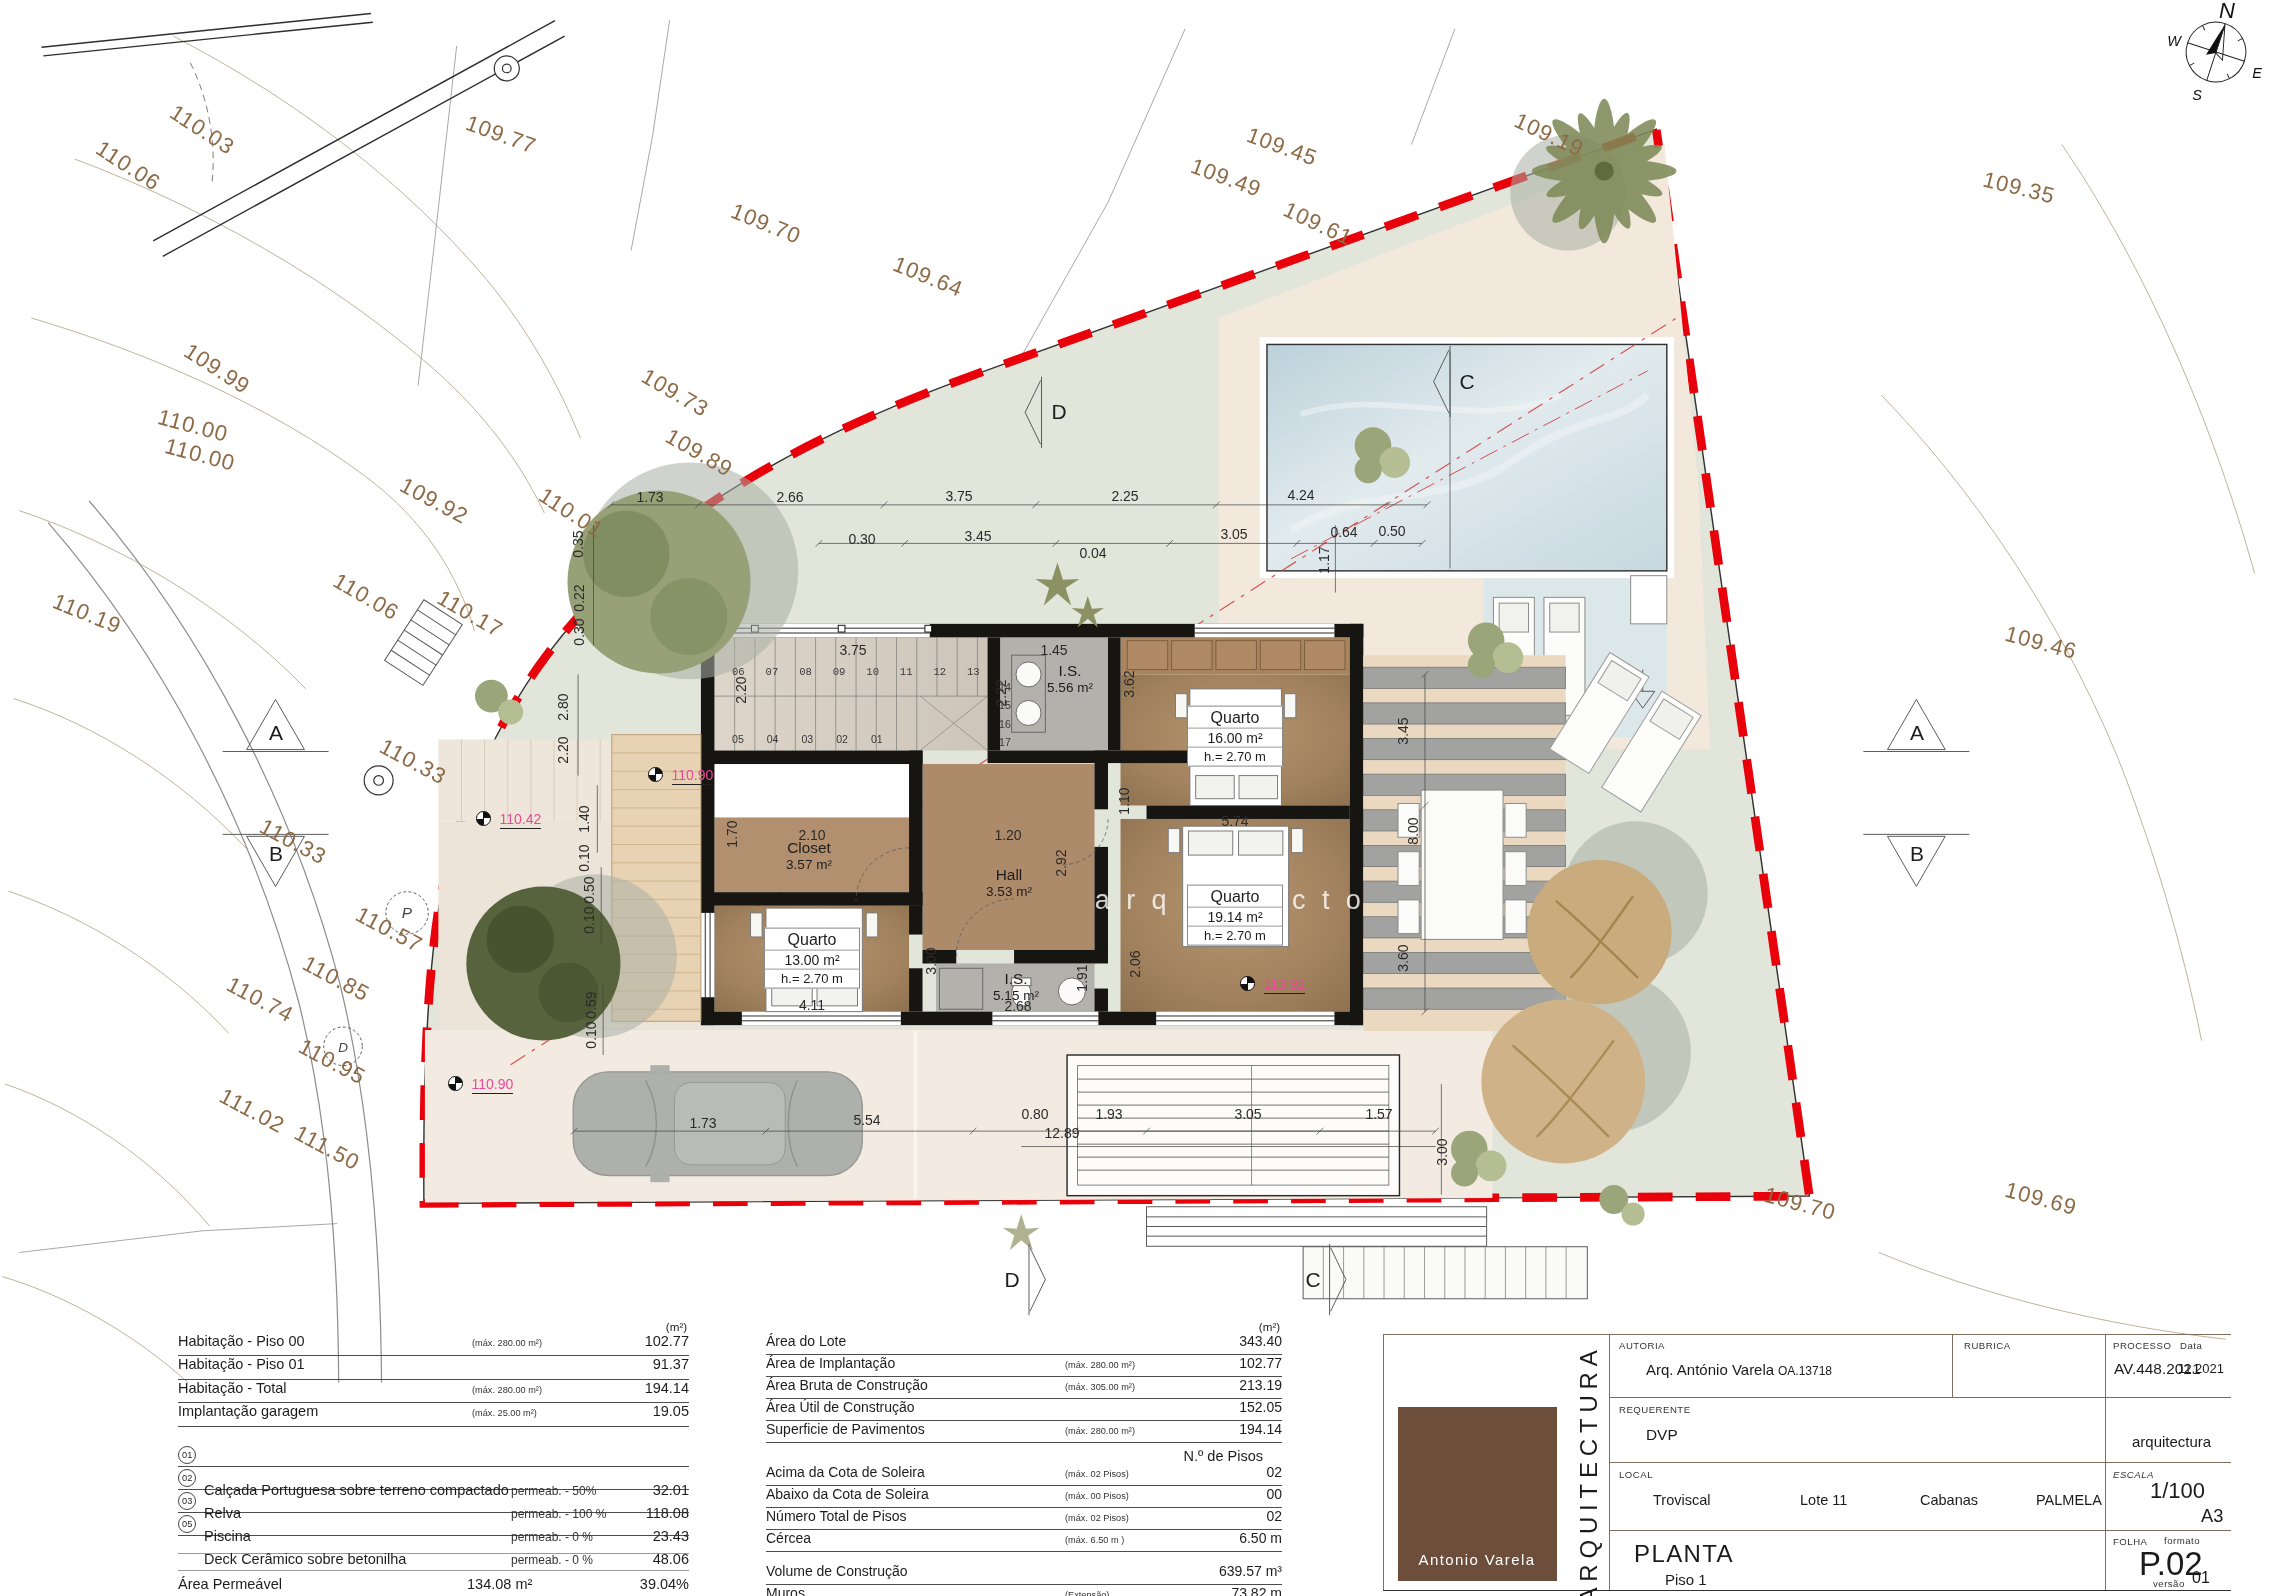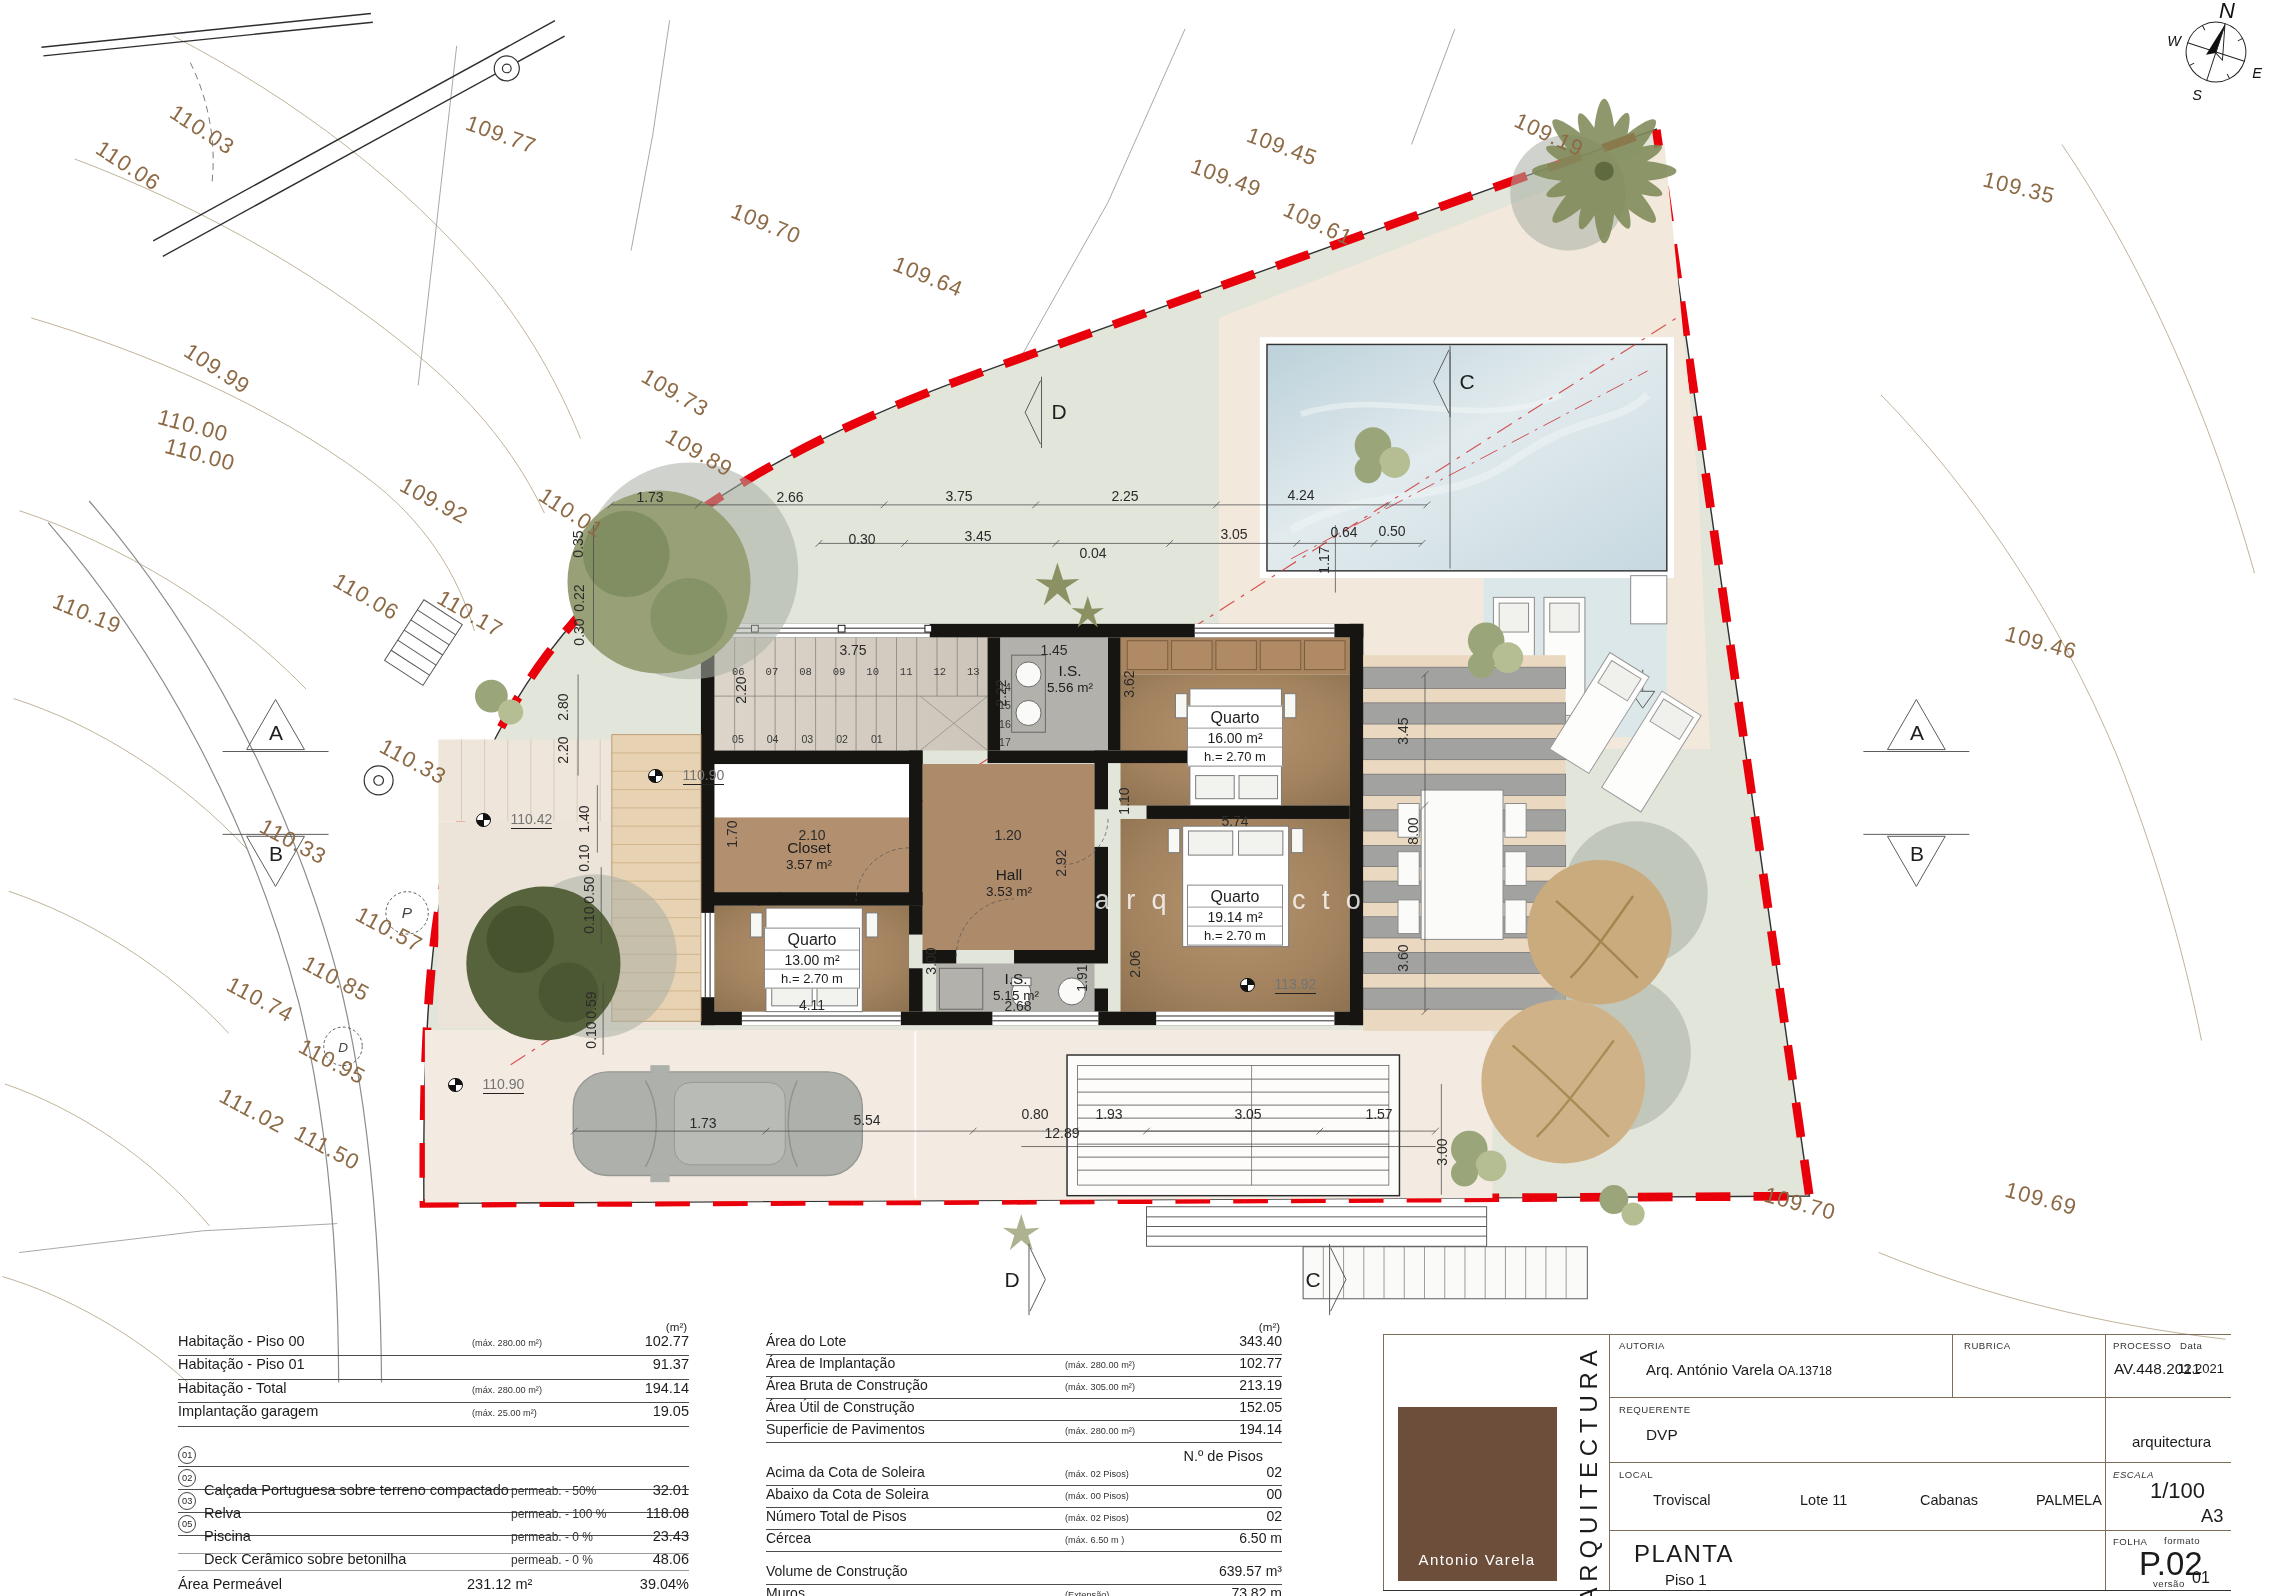--- a/index.html
+++ b/index.html
@@ -1,21 +1,21 @@
 <!DOCTYPE html>
 <html style="font-size:7.7px"><head>
 <meta charset="utf-8">
 <style>
   html,body{margin:0;padding:0;background:#9a9a9a;}
   #sheet{position:relative;width:2295px;height:1596px;background:#ffffff;
          font-family:"Liberation Sans",sans-serif;overflow:hidden;color:#222;}
   #draw{position:absolute;left:0;top:0;width:2295px;height:1596px;}
   .el{position:absolute;color:#8d6a46;font-size:22px;letter-spacing:1px;white-space:nowrap;}
   .dm{position:absolute;color:#2b2b2b;font-size:14px;white-space:nowrap;}
-  .lvl{position:absolute;display:flex;align-items:center;gap:20px;font-size:14px;color:#737373;}
+  .lvl{position:absolute;display:flex;align-items:flex-start;gap:9px;font-size:14px;color:#ec4899;}
   .lvl .glyph{width:12.5px;height:12.5px;border:1px solid #111;border-radius:50%;flex:0 0 auto;
     background:conic-gradient(#111 0 90deg,#fff 90deg 180deg,#111 180deg 270deg,#fff 270deg 360deg);}
   .lvl .txt{border-bottom:1px solid #222;padding-bottom:1px;}
   .stairnums{position:absolute;color:#3a3a3a;font-size:10.6px;white-space:pre-line;}
   .roombox{position:absolute;transform:translate(-50%,-50%);background:#fff;border:0.5px solid #888;
            text-align:center;color:#1d1d1d;min-width:94px;}
   .roombox .nm{font-size:16px;padding:1.9px 7.7px 1px;border-bottom:0.5px solid #9a9a9a;}
   .roombox .ar{font-size:14px;padding:1px 7.7px;border-bottom:0.5px solid #9a9a9a;}
   .roombox .ht{font-size:13px;padding:1px 7.7px 1.9px;}
   .roomtxt{position:absolute;transform:translate(-50%,-50%);text-align:center;color:#1d1d1d;white-space:nowrap;}
@@ -735,21 +735,21 @@
     <span class="badge">05</span>
     <span class="lab">Deck Cerâmico sobre betonilha</span>
     <span class="note">permeab. - 0 %</span>
     <span class="val">48.06</span>
       </div>
   <div class="spacer" style="height:16.4px;"></div>
   <div class="spacer" style="height:16.4px;"></div>
   <div style="height:4.8px;"></div>
   <div class="fr">
     <span class="lab">Área Permeável</span>
-    <span class="val">231.12 m²</span>
+    <span class="val">134.08 m²</span>
     <span class="pct">39.04%</span>
       </div>
 
 </div>
 
 <div class="tbl mtbl" style="left:766px;top:1319px;width:516px;">
   <div class="hdr">(m²)</div>
   <div class="lr">
     <span class="lab">Área do Lote</span>
     <span class="note"></span>

